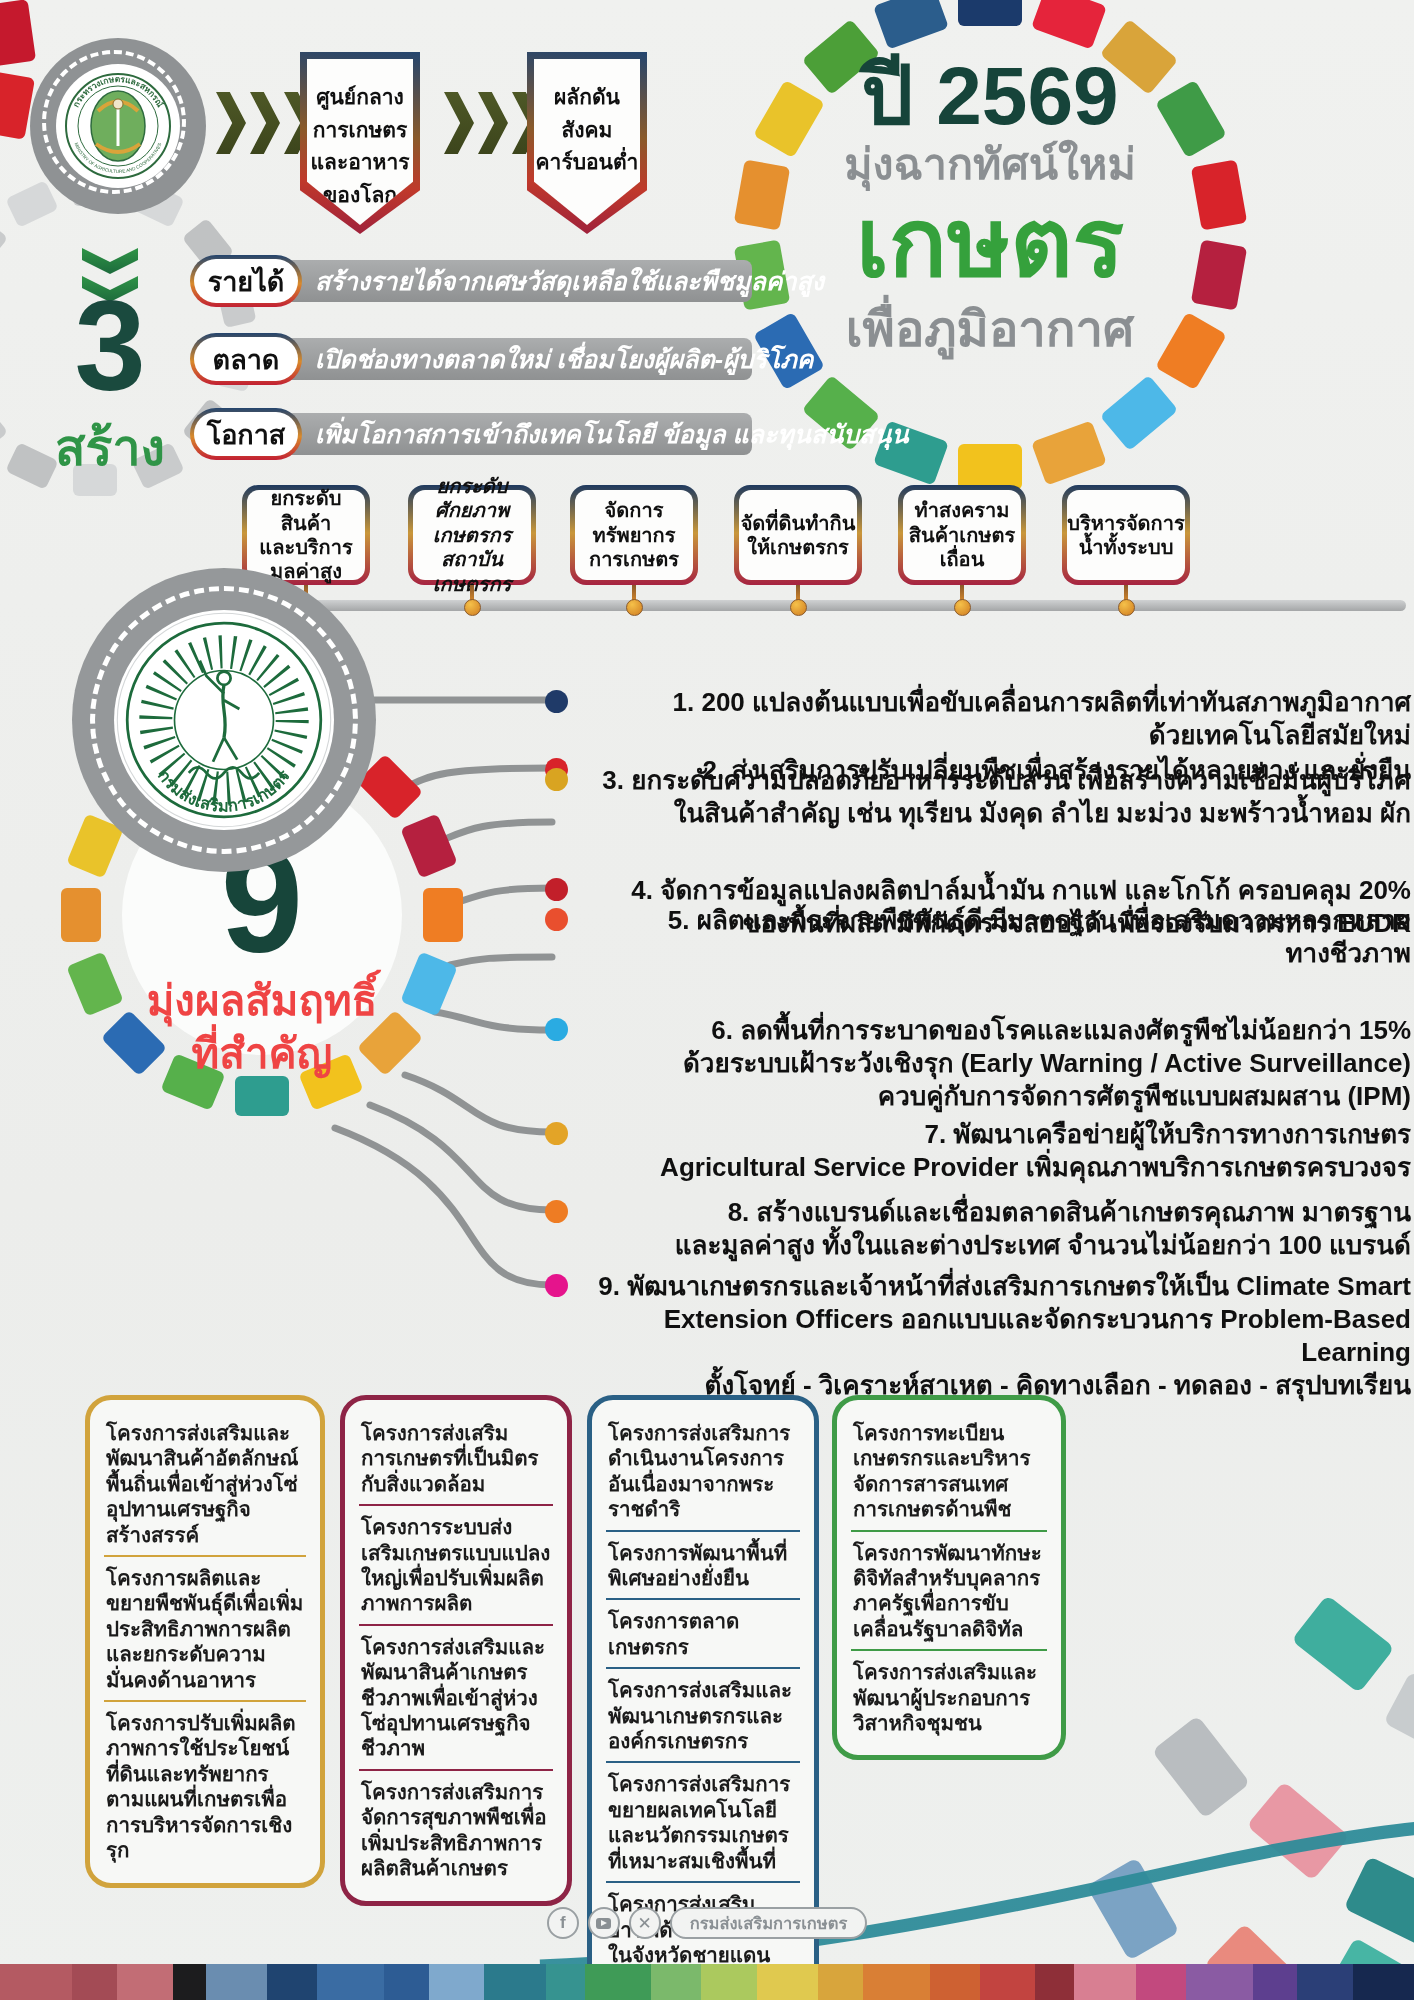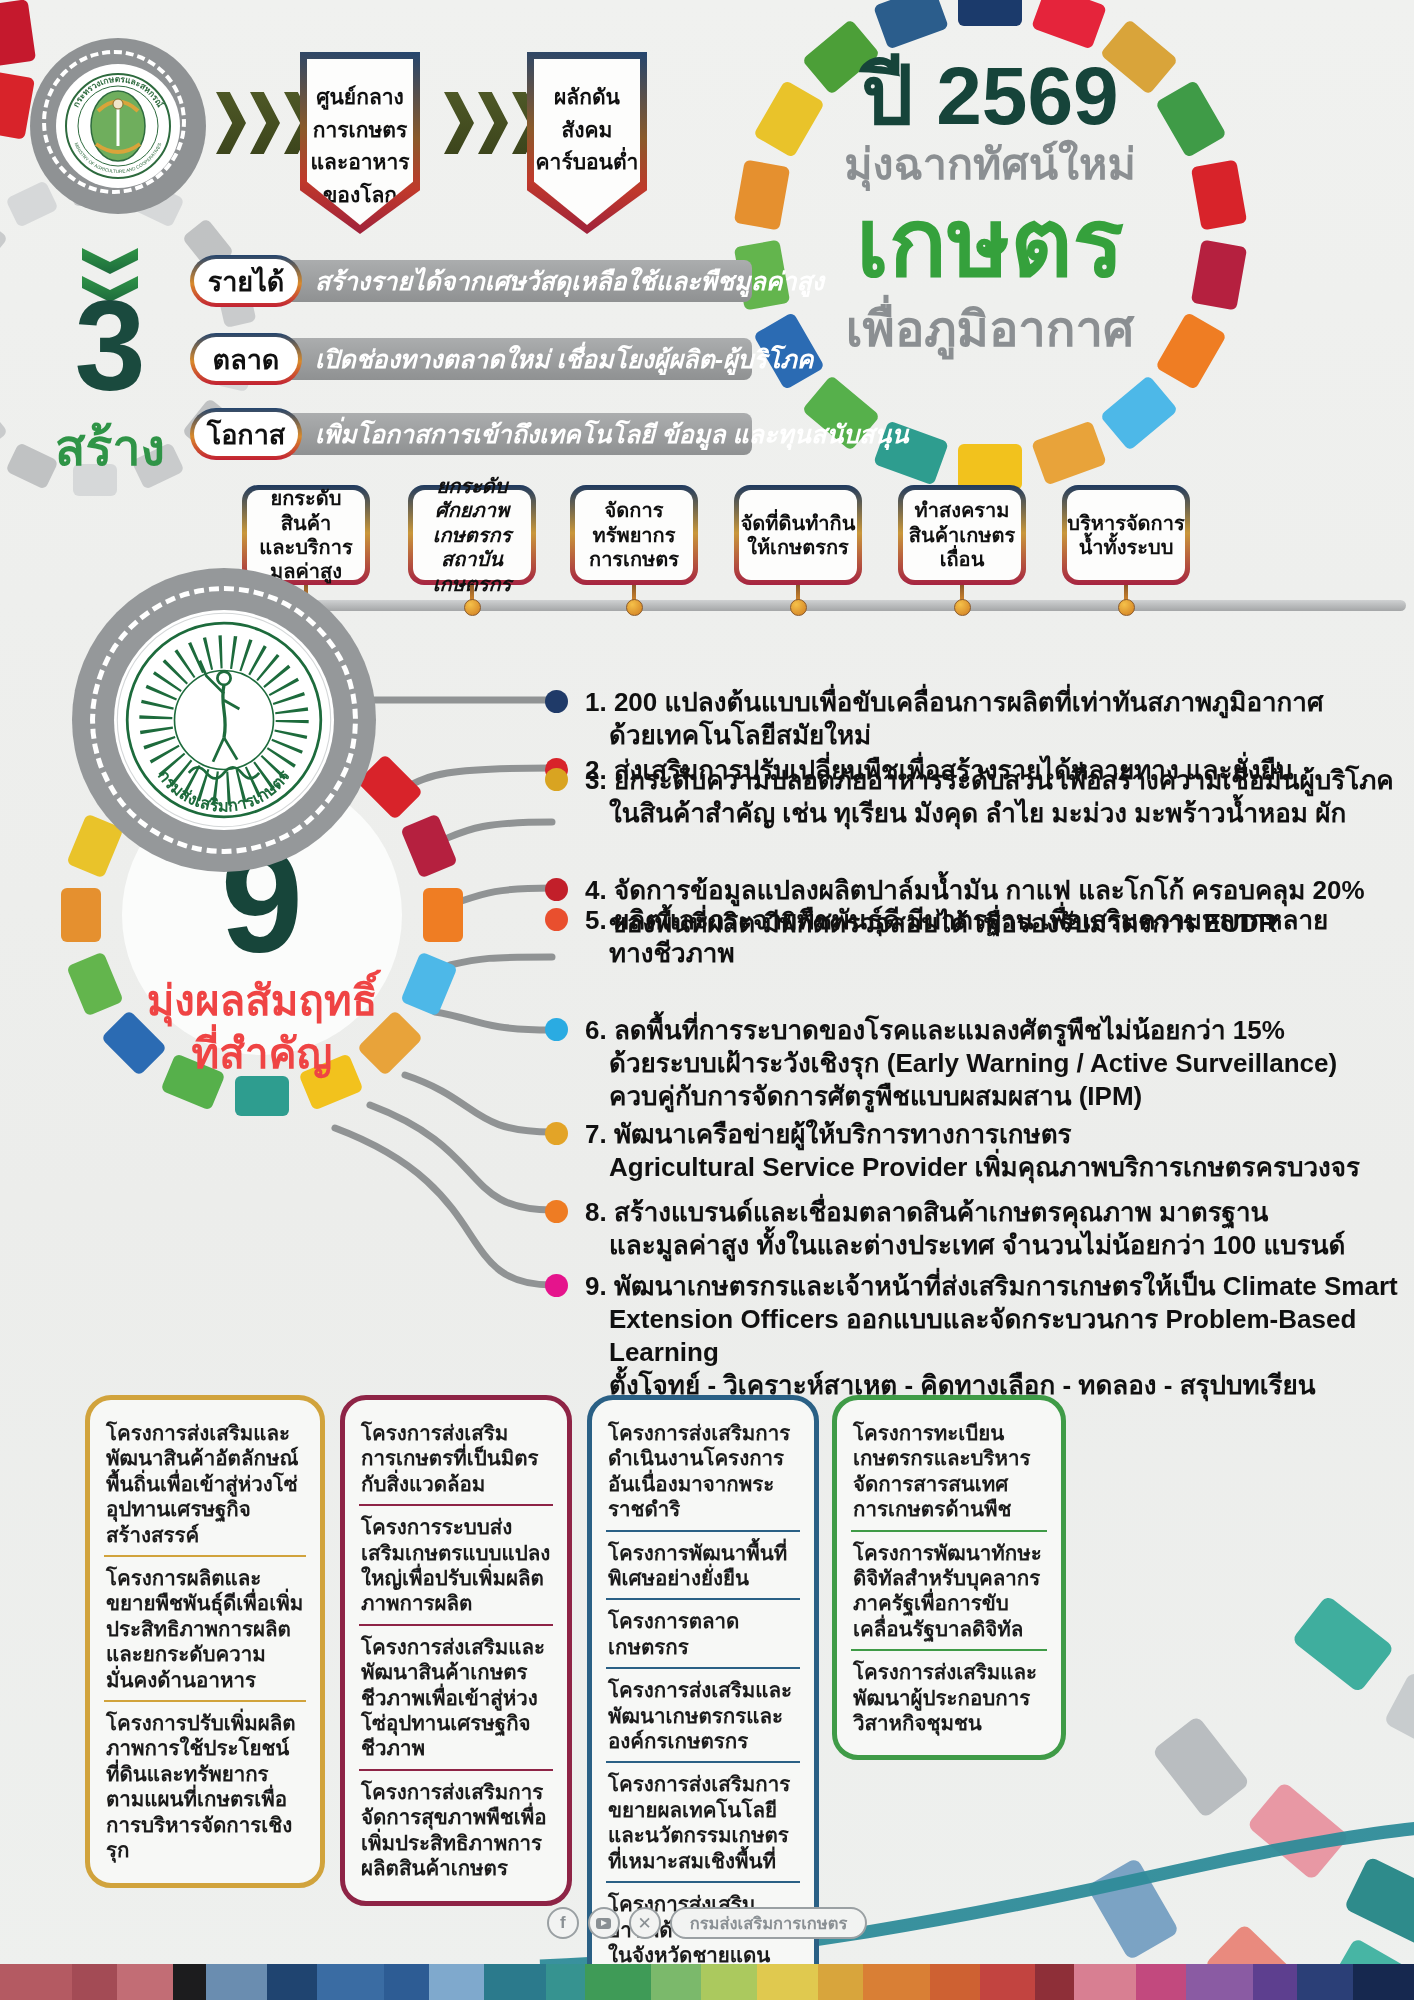--- a/index.html
+++ b/index.html
@@ -44,21 +44,21 @@
   .hbar{left:250px;top:600px;width:1156px;height:11px;background:linear-gradient(180deg,#cfd1d2,#a4a6a7);border-radius:0 6px 6px 0;z-index:4;}
   
   .doae-wrap{left:72px;top:568px;width:304px;height:304px;border-radius:50%;background:#95989a;z-index:8;}
   .doae-dash{position:absolute;left:18px;top:18px;width:268px;height:268px;border:5px dashed #fff;border-radius:50%;box-sizing:border-box;}
   .doae-white{position:absolute;left:42px;top:42px;width:220px;height:220px;border-radius:50%;background:#fff;}
   
   .nine-center{left:122px;top:775px;width:280px;height:280px;border-radius:50%;background:#fbfcfb;z-index:7;text-align:center;}
   .nine-num{font-size:148px;font-weight:800;color:#17453a;line-height:1;margin-top:52px;}
   .nine-t{font-size:42px;font-weight:700;color:#ef4444;line-height:1.25;}
   
-  .outcome{position:absolute;left:545px;width:866px;z-index:5;list-style:none;margin:0;padding:0;}
+  .outcome{position:absolute;left:545px;width:866px;z-index:5;list-style:none;margin:0;padding:0;text-align:right;}
   .dot{position:absolute;left:0;top:4px;width:23px;height:23px;border-radius:50%;}
   .otext{margin-left:40px;font-size:26px;font-weight:700;color:#101010;line-height:1.27;white-space:pre-line;padding-left:24px;text-indent:-24px;}
   
   .pcol{position:absolute;top:1395px;border-radius:26px;border:5px solid;background:#f7f8f6;box-sizing:border-box;padding:12px 14px;z-index:5;}
   .pitem{font-size:20.5px;font-weight:700;color:#1b1b1b;line-height:1.24;padding:8px 2px;}
   .pitem:not(:last-child){border-bottom:2px solid var(--acc);}
   
   .footer{left:0;top:1900px;width:1414px;height:46px;display:flex;align-items:center;justify-content:center;gap:9px;z-index:6;}
   .soc{width:32px;height:32px;border-radius:50%;border:2.5px solid #9aa0a3;box-sizing:border-box;display:flex;align-items:center;justify-content:center;color:#8a9094;font-weight:800;font-size:17px;background:#f2f3f2;}
   .yt{width:15px;height:11px;background:#8a9094;border-radius:3px;position:relative;}

